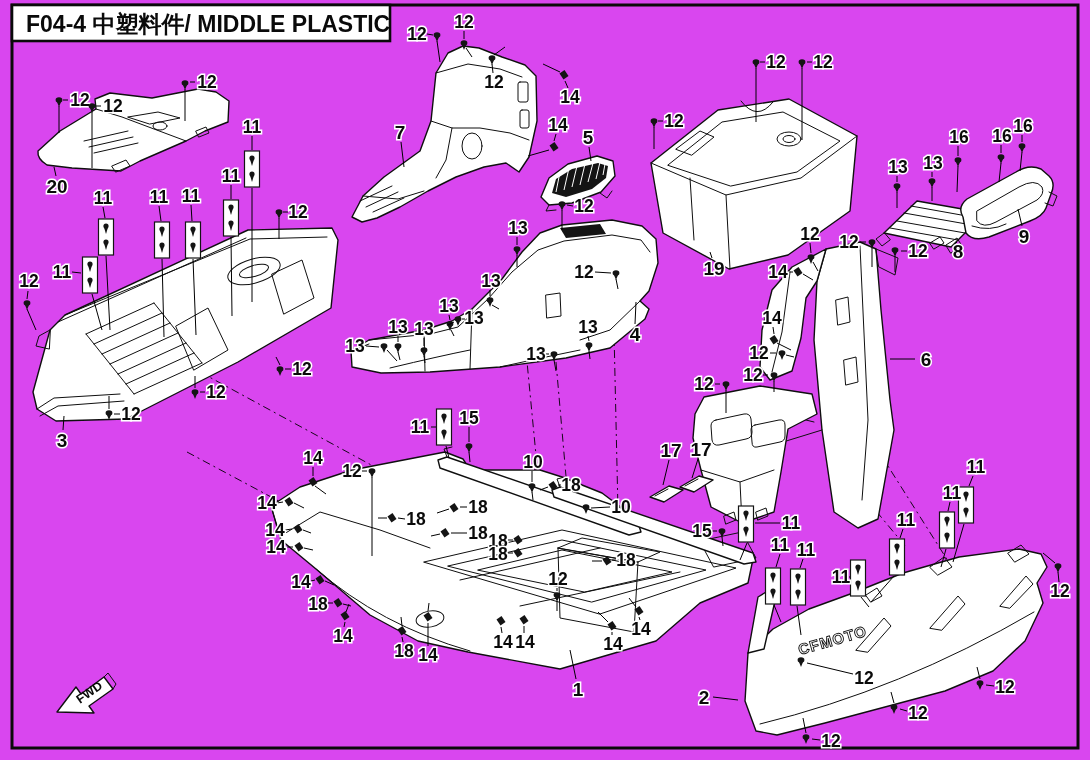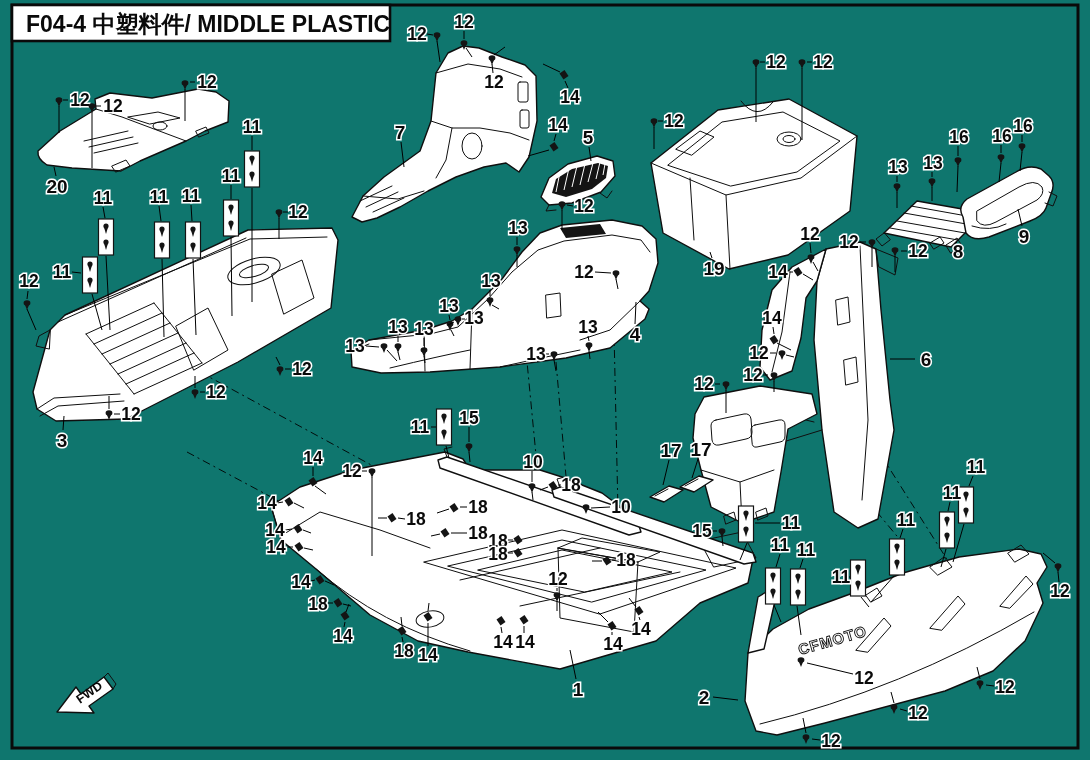--- a/index.html
+++ b/index.html
@@ -1,16 +1,16 @@
 <!DOCTYPE html>
 <html><head>
 <meta charset="utf-8">
 <style>
   html,body{margin:0;padding:0;background:#fff;}
-  .stage{position:relative;width:1090px;height:760px;background:#0f766e;overflow:hidden;}
+  .stage{position:relative;width:1090px;height:760px;background:#d946ef;overflow:hidden;}
   svg{display:block;}
   .frame{fill:none;stroke:#0a0a0a;stroke-width:3;}
   .tbox{fill:#fff;stroke:#0a0a0a;stroke-width:2.6;}
   .t-title{font-family:"Liberation Sans","DejaVu Sans",sans-serif;font-weight:bold;font-size:23px;fill:#0a0a0a;}
   .part{fill:#fff;stroke:#0f0f0f;stroke-width:1.4;stroke-linejoin:round;stroke-linecap:round;}
   .detail{fill:none;stroke:#0f0f0f;stroke-width:1;stroke-linejoin:round;stroke-linecap:round;}
   .dark{fill:#141414;stroke:none;}
   .hatchw{fill:none;stroke:#fff;stroke-width:1;}
   .leader{stroke:#000;stroke-width:1;fill:none;}
   .dashln{stroke:#000;stroke-width:0.9;fill:none;stroke-dasharray:8 4 2 4;}

